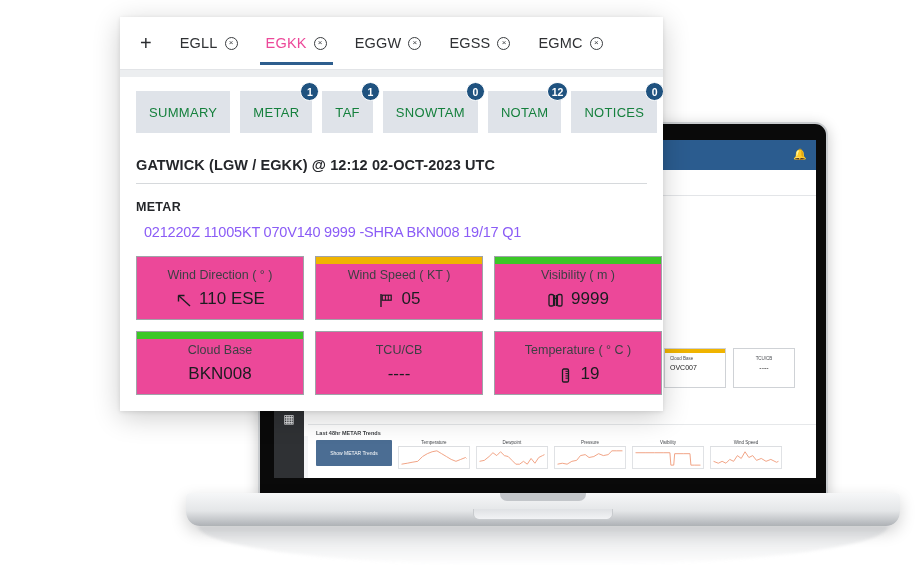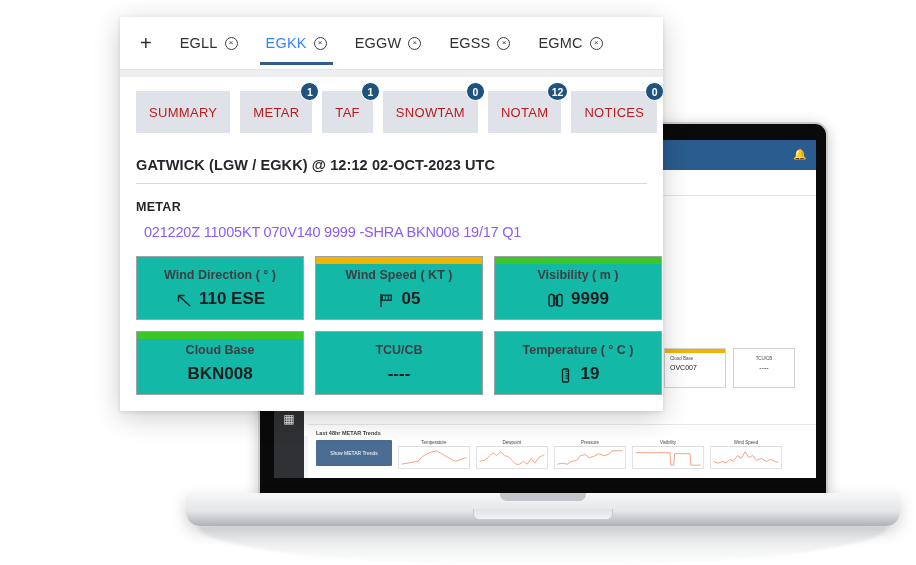--- a/index.html
+++ b/index.html
@@ -81,42 +81,42 @@
   
   #panel {
     position: absolute; left: 120px; top: 17px; width: 543px; height: 394px;
     background: #fff; box-shadow: 0 6px 26px rgba(0,0,0,.20), 0 1px 4px rgba(0,0,0,.10);
     overflow: hidden;
   }
   .tabbar { height: 52px; display: flex; align-items: center; padding: 0 0 0 16px; gap: 0; }
   .plus { font-size: 20px; color: #2a2c2f; padding: 0 14px 0 4px; cursor: pointer; line-height: 1; }
   .tab { position: relative; display: flex; align-items: center; gap: 7px; padding: 0 14px; height: 56px; cursor: pointer; }
   .tab .nm { font-size: 14.5px; color: #2f3134; letter-spacing: .2px; }
-  .tab.active .nm { color: #3b82f6; }
+  .tab.active .nm { color: #ec4899; }
   .tab .x { width: 13px; height: 13px; border: 1.3px solid #3a3d40; border-radius: 50%; display: flex; align-items: center; justify-content: center; font-size: 8px; color: #3a3d40; line-height: 1; }
   .tab.active::after { content: ""; position: absolute; left: 8px; right: 8px; bottom: 6px; height: 3.5px; background: #2e5e8e; }
   .tabsep { height: 8px; background: #eceef0; border-top: 1px solid #e2e4e7; }
 
   .chips { display: flex; gap: 10px; padding: 14px 0 0 16px; }
   .chip { position: relative; background: #dfe3e9; height: 42px; display: flex; align-items: center; justify-content: center; padding: 0 13px; cursor: pointer; }
-  .chip .ct { font-size: 13px; color: #b91c1c; letter-spacing: .3px; }
+  .chip .ct { font-size: 13px; color: #15803d; letter-spacing: .3px; }
   .badge {
     position: absolute; right: -7px; top: -9px; min-width: 19px; height: 19px;
     background: #1f527f; color: #fff; border-radius: 50%;
     font-size: 10.5px; font-weight: bold; display: flex; align-items: center; justify-content: center;
     padding: 0 4px; border: 1.5px solid #fff;
   }
 
   .hdr { font-size: 14.5px; font-weight: bold; color: #24262a; padding: 24px 0 10px 16px; letter-spacing: .1px; }
   .rule { height: 1px; background: #d6d9dc; margin: 0 16px; }
   .sect { font-size: 12.5px; font-weight: bold; color: #24262a; padding: 16px 0 10px 16px; letter-spacing: .3px; }
   .raw { font-family: Liberation Sans, sans-serif; font-size: 14.5px; color: #8b5cf6; padding: 0 0 0 16px; white-space: nowrap; letter-spacing: -.2px; margin-left: 8px; }
 
   .grid { display: grid; grid-template-columns: repeat(3,168px); gap: 11px; padding: 16px 0 0 16px; }
-  .card { position: relative; border: 1px solid #9fa3a8; background: #14b8a6; height: 64px; padding: 11px 6px 0; text-align: center; font-weight: bold; }
+  .card { position: relative; border: 1px solid #9fa3a8; background: #ec4899; height: 64px; padding: 11px 6px 0; text-align: center; }
   .card .bar { position: absolute; left: 0; top: 0; right: 0; height: 7px; }
   .card .lbl { font-size: 12.5px; color: #3c3f43; }
   .card .val { font-size: 17px; color: #1b1d20; margin-top: 7px; display: flex; align-items: flex-end; justify-content: center; gap: 7px; }
   .card .val svg { display: block; }
 </style>
 </head>
 <body>
 
 <div id="stage">
 

